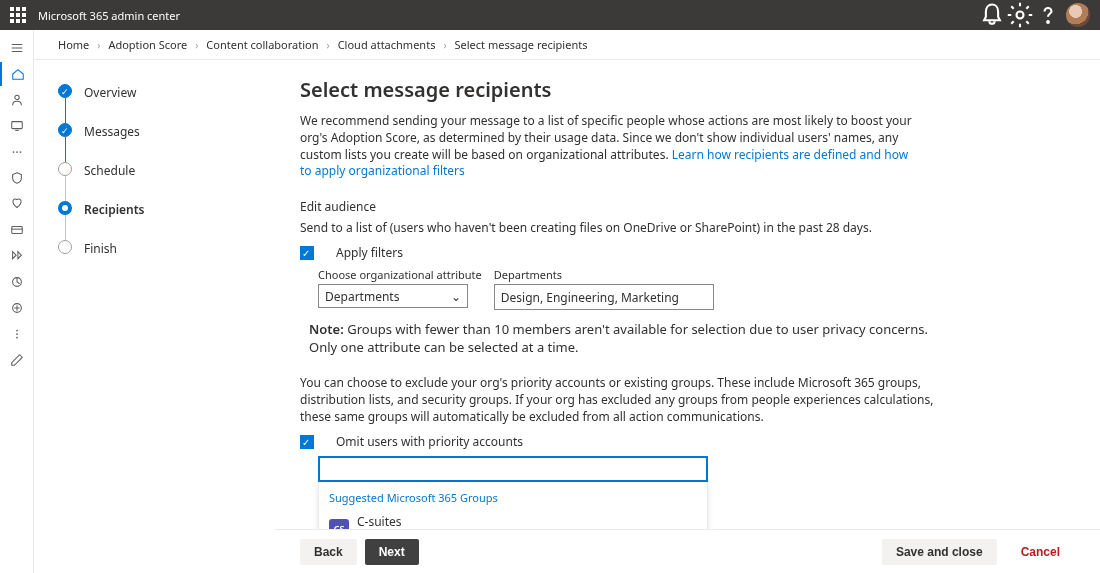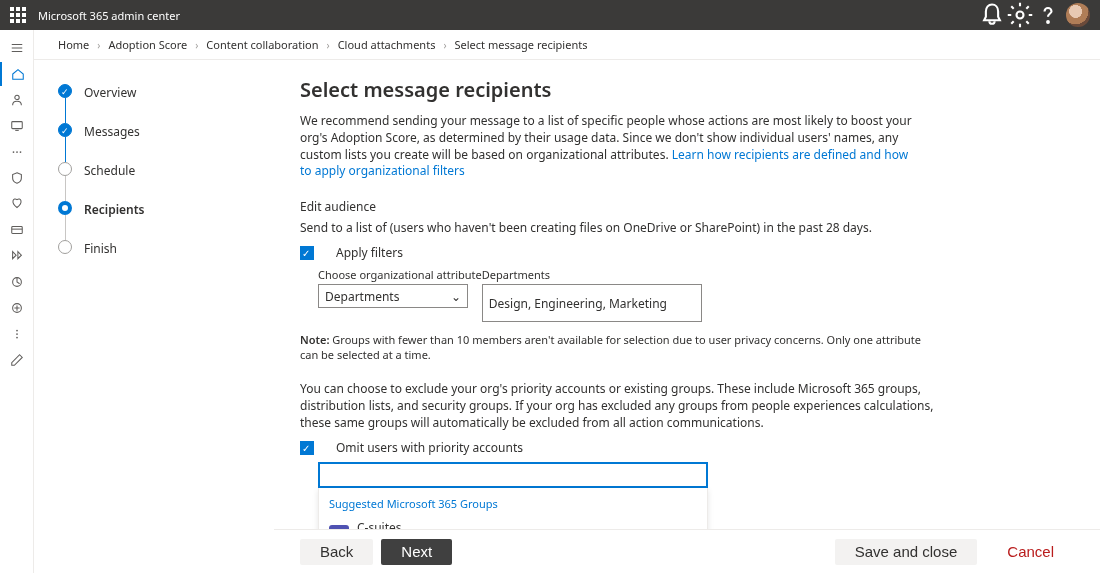--- a/index.html
+++ b/index.html
@@ -44,40 +44,40 @@
   .intro { font-size:12px; color:#323130; max-width:620px; line-height:1.4; margin-bottom:6px;}
   .link { color:#0078d4; cursor:pointer;}
   
   .sect { margin-top:18px; max-width:640px;}
   .sect-label { font-size:12px; margin-bottom:4px;}
   .sub { font-size:12px; margin-bottom:8px;}
   .check-row { display:flex; align-items:center; gap:22px; margin:6px 0;}
   .chk { width:14px; height:14px; border:1px solid #0078d4; background:#0078d4; position:relative; cursor:pointer; flex-shrink:0;}
   .chk::after{ content:"✓"; color:#fff; font-size:10px; position:absolute; left:1px; top:-1px;}
   
-  .fields { display:flex; gap:0; margin-top:6px; padding-left:18px;}
+  .fields { display:flex; gap:12px; margin-top:6px; padding-left:18px;}
   .field { display:flex; flex-direction:column; gap:2px;}
   .field label { font-size:11px; color:#323130;}
   .dropdown { width:150px; height:24px; border:1px solid #8a8886; background:#fff; display:flex; align-items:center; padding:0 6px; font-size:12px; justify-content:space-between; cursor:pointer;}
-  .textval { width:220px; height:38px; border:1px solid #8a8886; background:#fff; display:flex; align-items:center; padding:0 6px; font-size:12px;}
-  
-  .note { font-size:11px; margin-top:10px;}
+  .textval { width:220px; height:26px; border:1px solid #8a8886; background:#fff; display:flex; align-items:center; padding:0 6px; font-size:12px;}
+  
+  .note { font-size:13px; margin-top:10px;margin-left:9px;}
   .note b { font-weight:600;}
   
   .group-input { margin-left:18px; margin-top:4px; width:390px; height:26px; border:2px solid #0078d4; background:#fff;}
   
   .suggest { margin-left:18px; margin-top:0; width:390px; border:1px solid #edebe9; border-top:none; box-shadow:0 2px 6px rgba(0,0,0,0.1); background:#fff;}
   .suggest-hdr { color:#0078d4; font-size:11px; padding:8px 10px 4px;}
   .sg-item { display:flex; align-items:center; gap:8px; padding:4px 10px; cursor:pointer;}
   .sg-badge { width:20px; height:20px; border-radius:3px; display:flex; align-items:center; justify-content:center; color:#fff; font-size:9px; font-weight:600;}
   .sg-txt .nm { font-size:12px;}
   .sg-txt .em { font-size:10px; color:#605e5c;}
   
   .footer { position:absolute; left:0; right:0; bottom:0; height:44px; border-top:1px solid #edebe9; display:flex; align-items:center; padding:0 26px; background:#fff;}
-  .btn { height:26px; padding:0 20px; border:none; font-size:15px; cursor:pointer; border-radius:2px;}
+  .btn { height:26px; padding:0 14px; border:none; font-size:12px; cursor:pointer; border-radius:2px;font-weight:bold;}
   .btn-default { background:#f3f2f1; color:#323130;}
   .btn-primary { background:#404040; color:#fff; margin-left:8px;}
   .footer .spacer{flex:1;}
   .btn-save { background:#f3f2f1; color:#323130;}
   .btn-link { background:transparent; color:#b91c1c; margin-left:10px;}
   
   .content-inner{ padding-bottom:60px;}
 </style>
 </head>
 <body>

